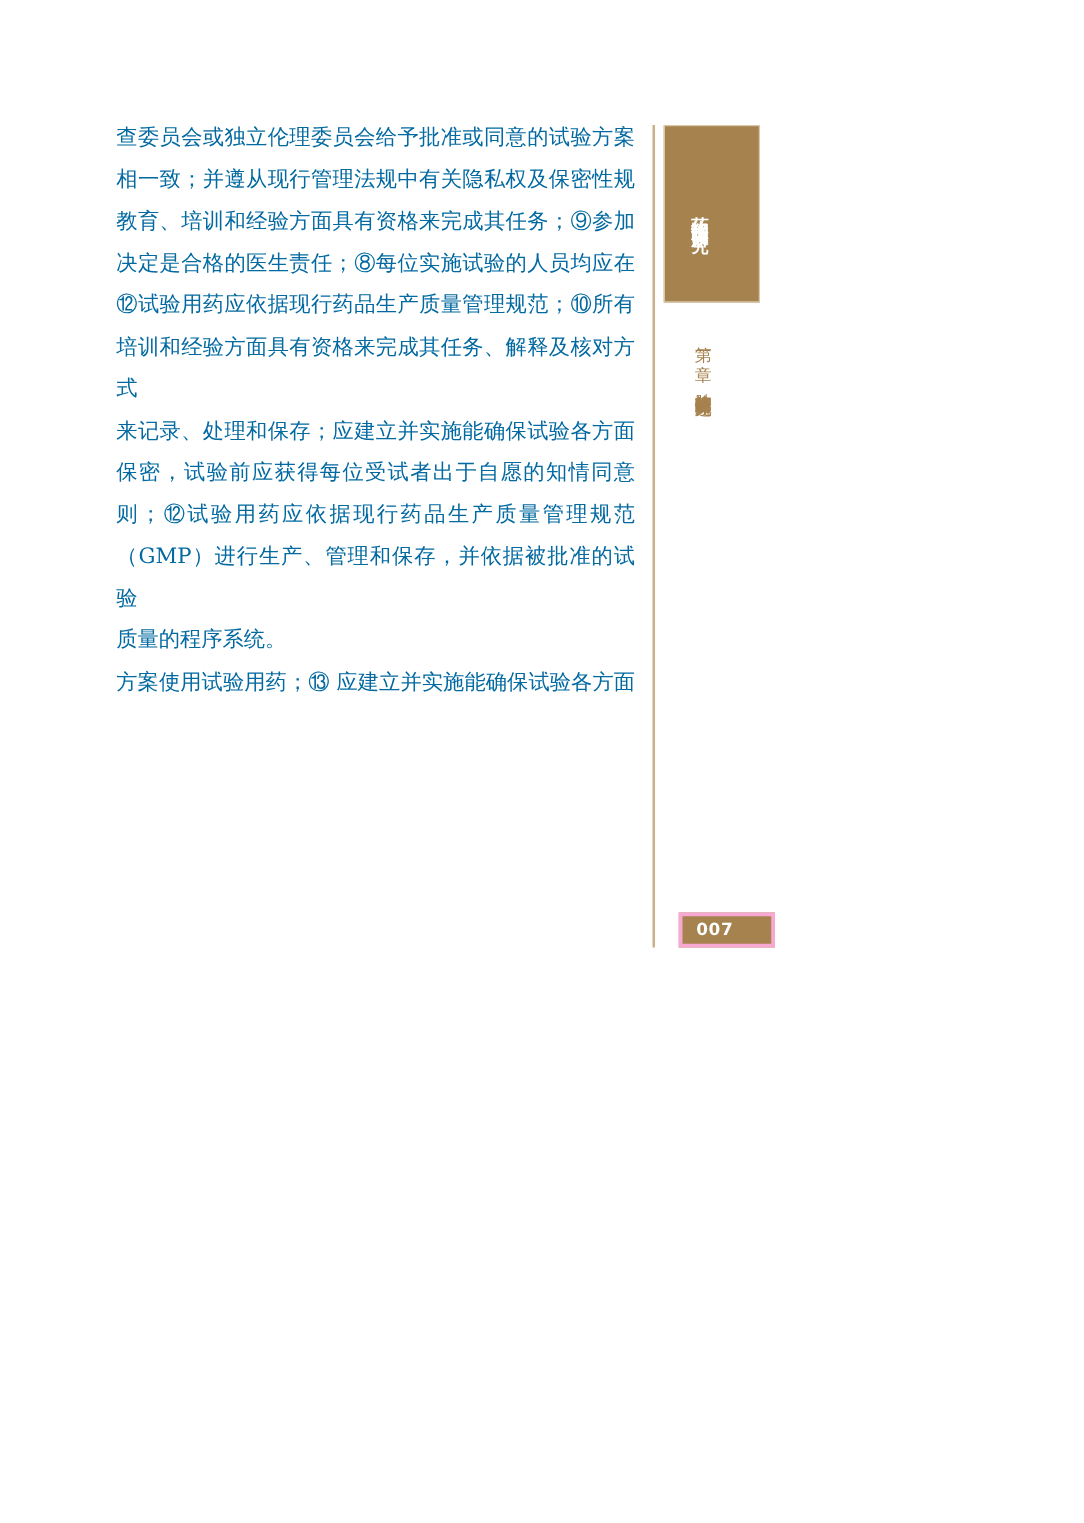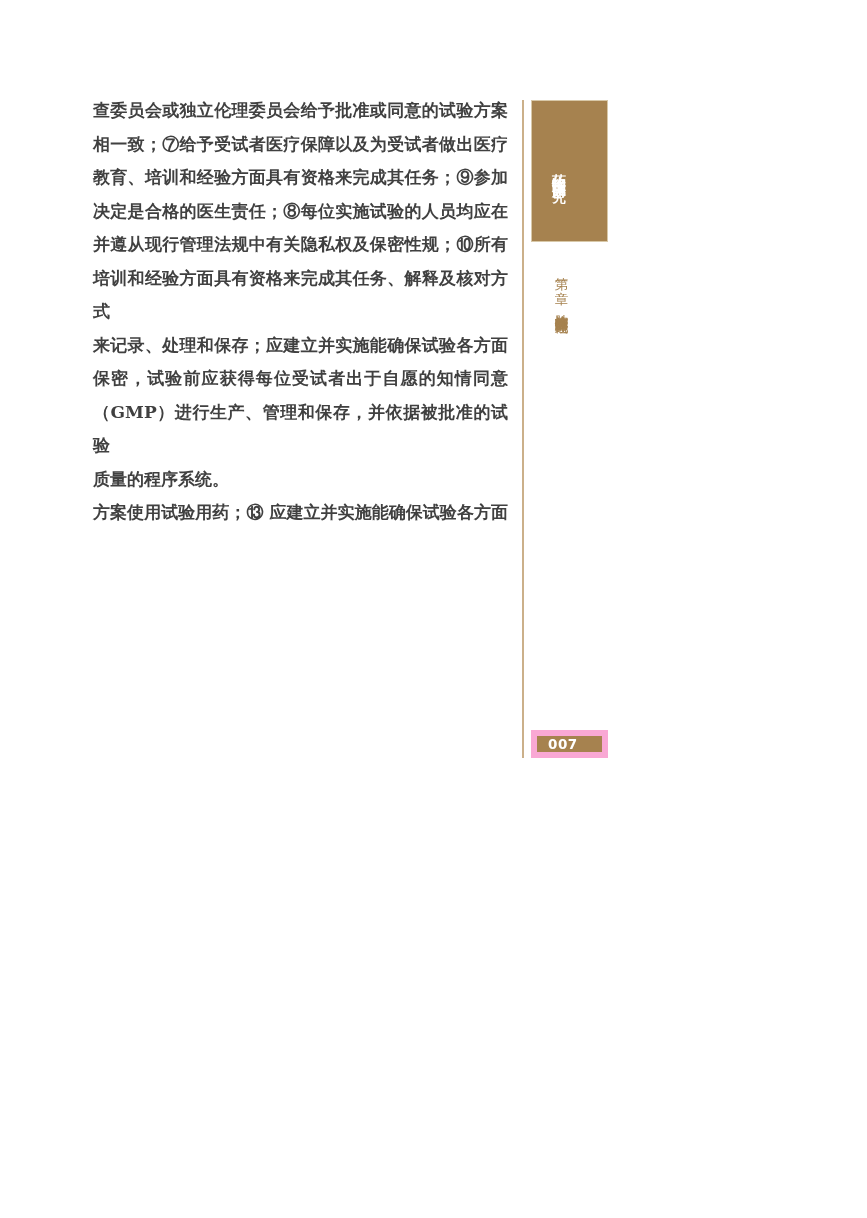--- a/index.html
+++ b/index.html
@@ -12,22 +12,21 @@
     font-family: "DejaVu Serif", serif;
   }
   
   .body-text {
     position: absolute;
     left: 93px;
     top: 94px;
     width: 415px;
     font-size: 17px;
     line-height: 33.5px;
-    color: #404040;
-    font-weight: bold;
+    color: #0369a1;
   }
   .body-line {
     text-align: justify;
     text-align-last: justify;
   }
   .body-line.last {
     text-align-last: left;
   }
   
   .sidebar-rule {
@@ -75,51 +74,52 @@
   }
   .chapter-label {
     letter-spacing: 7px;
   }
   .chapter-title {
     letter-spacing: 0.5px;
     margin-inline-start: 16px;
   }
   .page-number-badge {
     position: absolute;
-    left: 531px;
+    left: 543px;
     top: 730px;
     width: 77px;
     height: 28px;
     background: #a6824f;
-    border: 6px solid #f9a8d4;
+    border: 3px solid #f9a8d4;
     box-sizing: border-box;
     display: flex;
     align-items: center;
     padding-left: 11px;
     color: #ffffff;
     font-family: "DejaVu Sans", sans-serif;
     font-weight: bold;
     font-size: 13.5px;
     letter-spacing: 0.5px;
   }
 </style>
 </head>
 <body>
 
 <div class="page">
 
   <div class="body-text">
     <div class="body-line">查委员会或独立伦理委员会给予批准或同意的试验方案</div>
-    <div class="body-line">相一致；⑦给予受试者医疗保障以及为受试者做出医疗</div>
+    <div class="body-line">相一致；并遵从现行管理法规中有关隐私权及保密性规</div>
     <div class="body-line">教育、培训和经验方面具有资格来完成其任务；⑨参加</div>
     <div class="body-line">决定是合格的医生责任；⑧每位实施试验的人员均应在</div>
-    <div class="body-line">并遵从现行管理法规中有关隐私权及保密性规；⑩所有</div>
+    <div class="body-line">⑫试验用药应依据现行药品生产质量管理规范；⑩所有</div>
     <div class="body-line">培训和经验方面具有资格来完成其任务、解释及核对方式</div>
     <div class="body-line">来记录、处理和保存；应建立并实施能确保试验各方面</div>
     <div class="body-line">保密，试验前应获得每位受试者出于自愿的知情同意</div>
+    <div class="body-line">则；⑫试验用药应依据现行药品生产质量管理规范</div>
     <div class="body-line">（GMP）进行生产、管理和保存，并依据被批准的试验</div>
     <div class="body-line last">质量的程序系统。</div>
     <div class="body-line">方案使用试验用药；⑬ 应建立并实施能确保试验各方面</div>
   </div>
 
   <div class="sidebar-rule"></div>
 
   <div class="title-banner">
     <div class="vtext">药物临床研究</div>
   </div>

